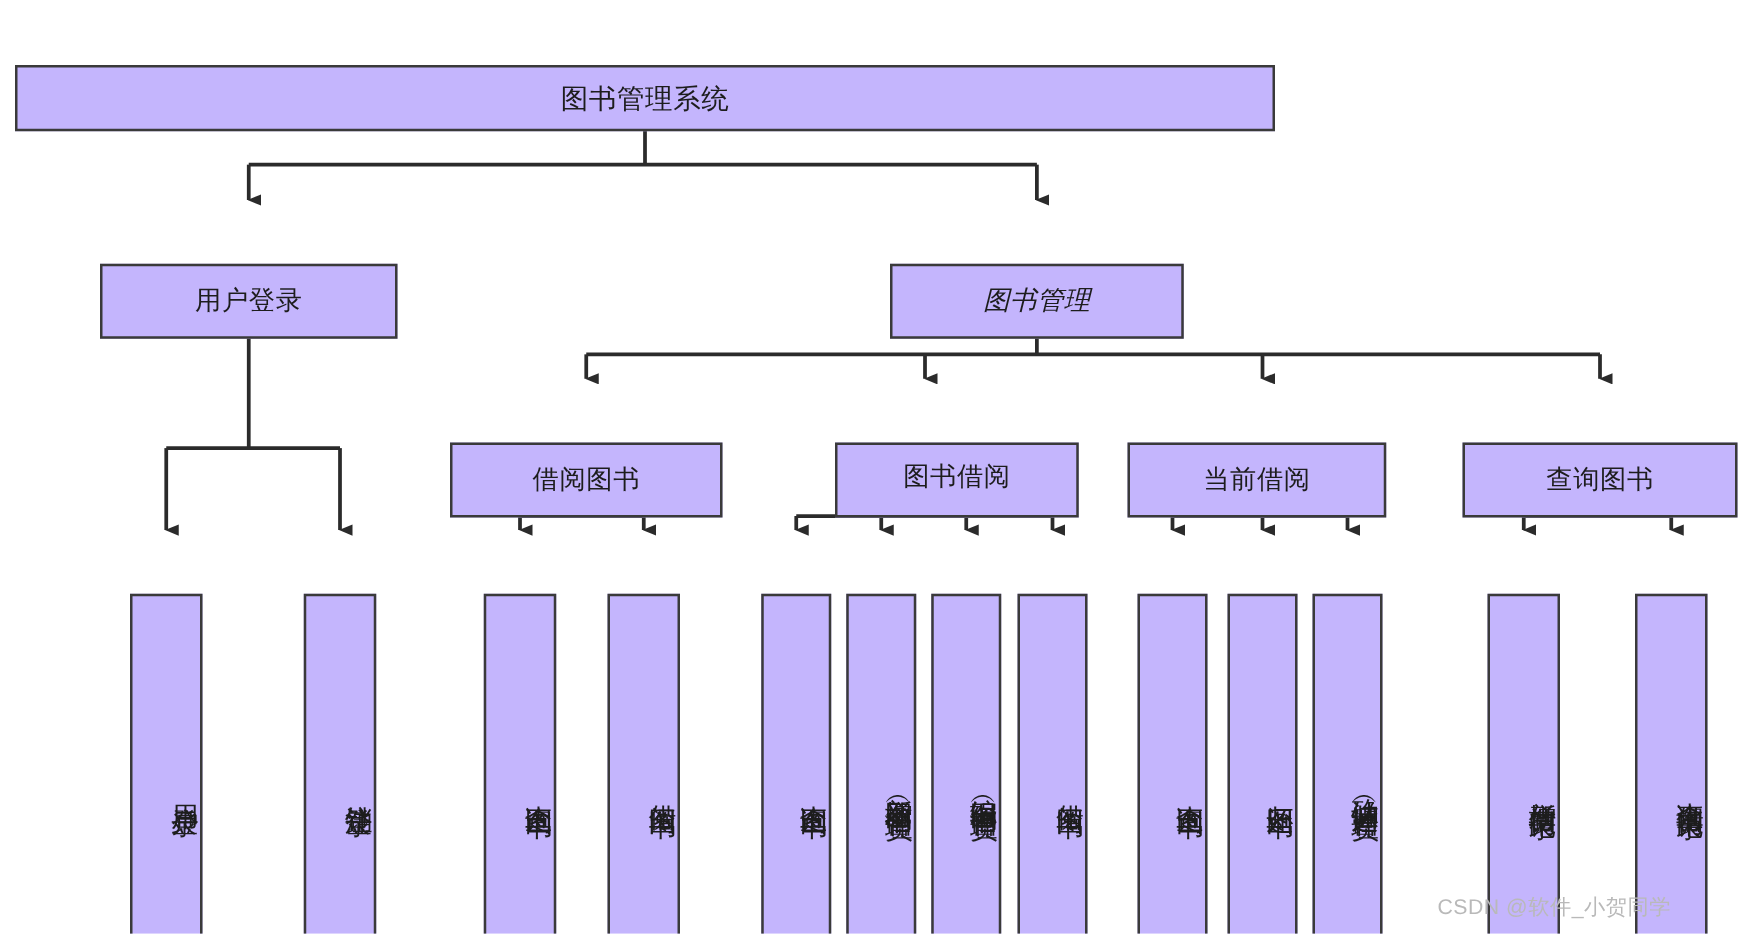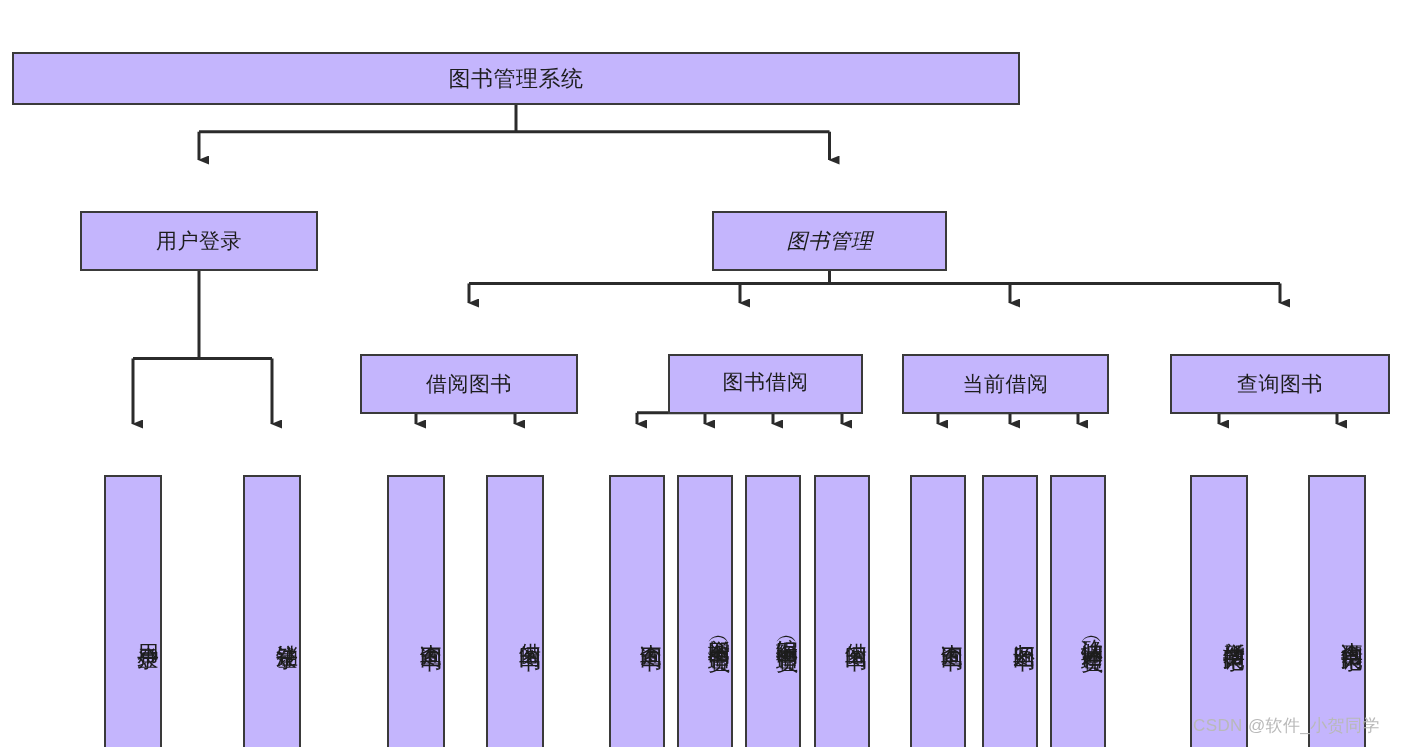--- a/index.html
+++ b/index.html
@@ -53,21 +53,21 @@
     writing-mode: vertical-rl;
     text-orientation: upright;
     font-size: 22px;
     letter-spacing: 2px;
     line-height: 1.05;
     white-space: nowrap;
   }
   .node.root .lbl { font-size: 22px; }
   .watermark {
     position: absolute;
-    left: 1193px;
+    left: 1150px;
     top: 714px;
     font-size: 17px;
     color: #b9b9b9;
     white-space: nowrap;
     letter-spacing: 0.4px;
   }
 </style>
 </head>
 <body>
 

